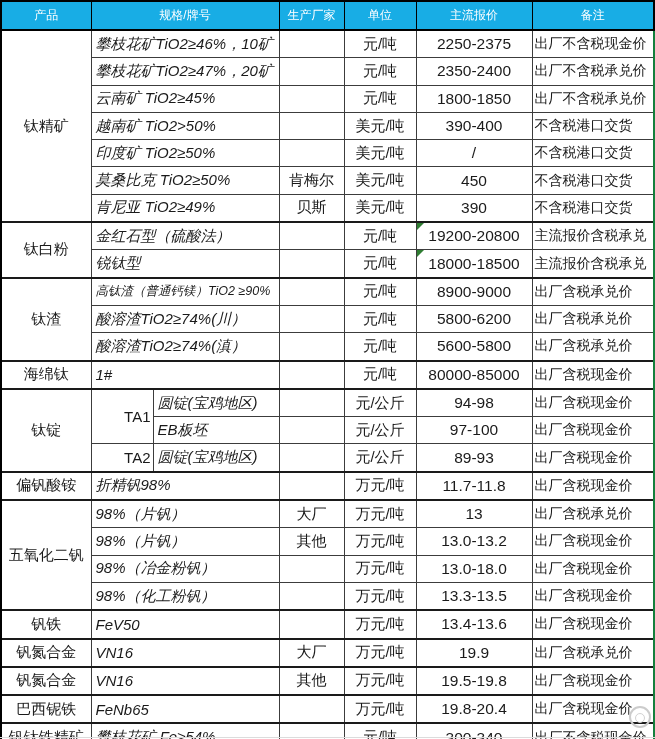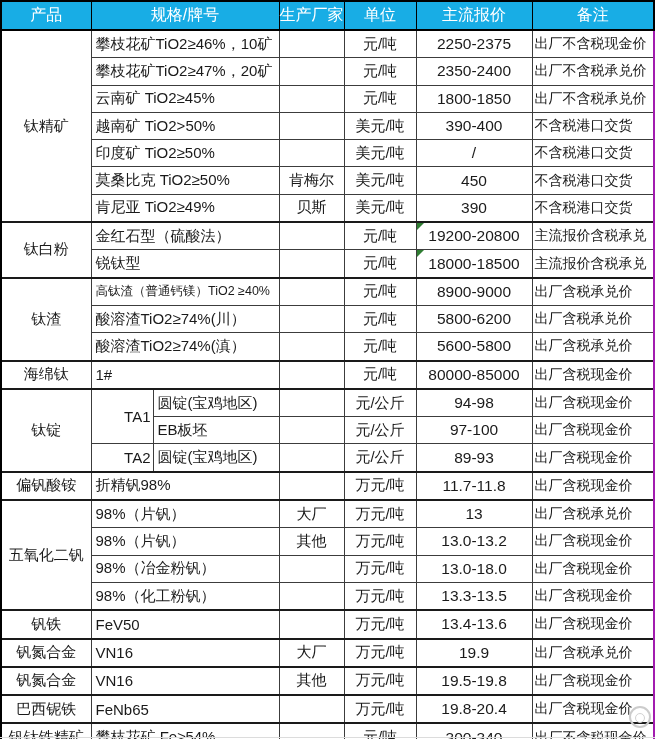--- a/index.html
+++ b/index.html
@@ -7,34 +7,34 @@
         font-family:"Liberation Sans","DejaVu Sans",sans-serif;color:#1a1a1a;}
   table.price-table{border-collapse:collapse;table-layout:fixed;width:655px;
         border:2px solid #000;}
   col.c-product{width:90px;}
   col.c-grade{width:62px;}
   col.c-form{width:126px;}
   col.c-maker{width:65px;}
   col.c-unit{width:72px;}
   col.c-price{width:116px;}
   col.c-note{width:122px;}
-  thead th{background:#18ADE5;color:#fff;font-weight:400;font-size:16px;
+  thead th{background:#18ADE5;color:#fff;font-weight:400;font-size:12px;
         height:27px;border:1px solid #000;border-bottom:2px solid #000;text-align:center;
         padding:0;}
   tbody td{border:1px solid #3c3c3c;font-size:15px;height:26.3px;padding:0 2px;
         white-space:nowrap;overflow:hidden;background:#fff;}
   tr.group-start td{border-top:2px solid #1a1a1a;}
   td.product-cell{text-align:center;font-size:15px;border-left:2px solid #000;}
-  td.spec-cell,td.form-cell{text-align:left;padding-left:4px;}
+  td.spec-cell,td.form-cell{text-align:left;padding-left:4px;font-style:italic;}
   td.spec-cell.small,td.form-cell.small{font-size:12.5px;}
   td.grade-cell{text-align:right;padding-left:4px;}
   td.maker-cell{text-align:center;}
   td.unit-cell{text-align:center;}
   td.price-cell{text-align:center;font-size:15.5px;position:relative;}
-  td.note-cell{text-align:left;font-size:14px;padding-left:2px;border-right:2px solid #a21caf;}
+  td.note-cell{text-align:left;font-size:14px;padding-left:2px;border-right:2px solid #15803d;}
   .flag-tri{position:absolute;left:0;top:0;width:0;height:0;
         border-top:7px solid #2f7d32;border-right:7px solid transparent;}
   .footer-mark{position:absolute;right:4px;top:706px;display:flex;align-items:center;
         gap:6px;color:#c9c9c9;}
   .footer-logo{width:22px;height:22px;border:2px solid #cccccc;border-radius:50%;
         box-sizing:border-box;position:relative;}
   .footer-logo::after{content:"";position:absolute;left:4px;top:5px;width:8px;height:8px;
         border:1.5px solid #d2d2d2;border-radius:50%;}
   .footer-text{font-size:17px;letter-spacing:1px;font-weight:700;color:#cccccc;
         text-shadow:1px 1px 0 #f2f2f2;}
@@ -126,21 +126,21 @@
         </tr>
         <tr>
           <td class="spec-cell" colspan="2">锐钛型</td>
           <td class="maker-cell"></td>
           <td class="unit-cell">元/吨</td>
           <td class="price-cell">18000-18500<span class="flag-tri"></span></td>
           <td class="note-cell">主流报价含税承兑</td>
         </tr>
         <tr class="group-start">
           <td class="product-cell" rowspan="3">钛渣</td>
-          <td class="spec-cell small" colspan="2">高钛渣（普通钙镁）TiO2 ≥40%</td>
+          <td class="spec-cell small" colspan="2">高钛渣（普通钙镁）TiO2 ≥90%</td>
           <td class="maker-cell"></td>
           <td class="unit-cell">元/吨</td>
           <td class="price-cell">8900-9000</td>
           <td class="note-cell">出厂含税承兑价</td>
         </tr>
         <tr>
           <td class="spec-cell" colspan="2">酸溶渣TiO2≥74%(川）</td>
           <td class="maker-cell"></td>
           <td class="unit-cell">元/吨</td>
           <td class="price-cell">5800-6200</td>

